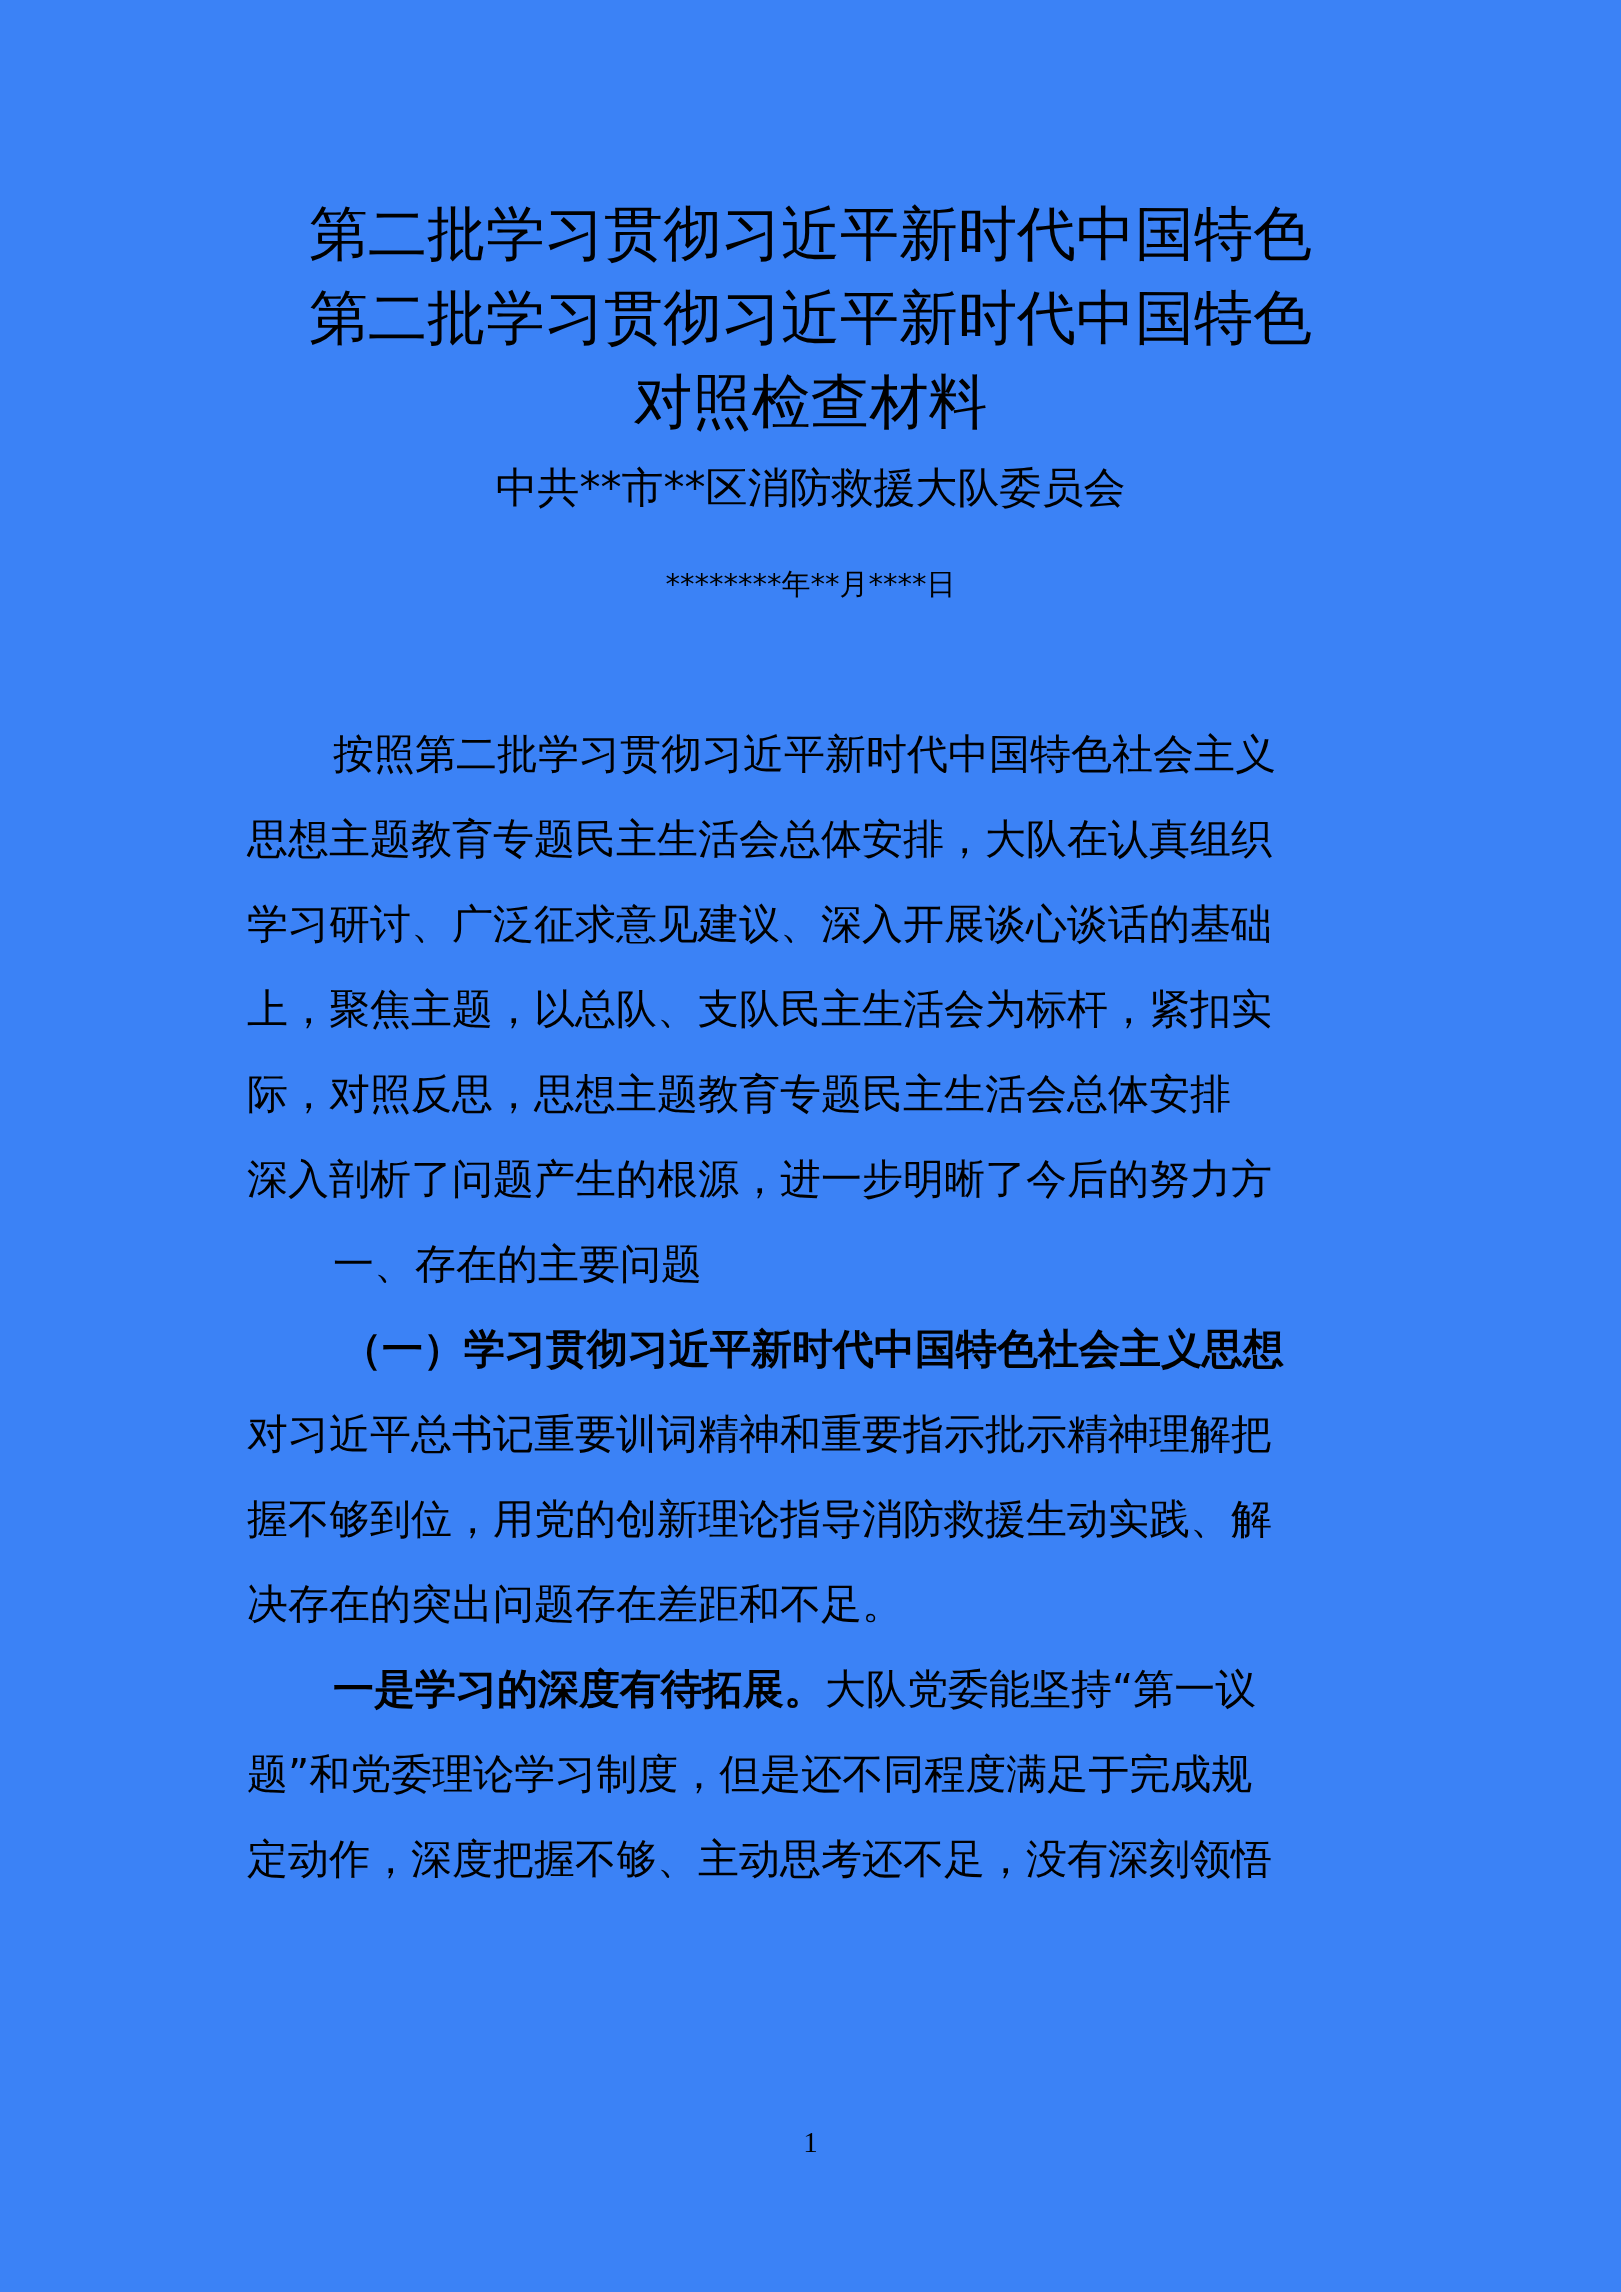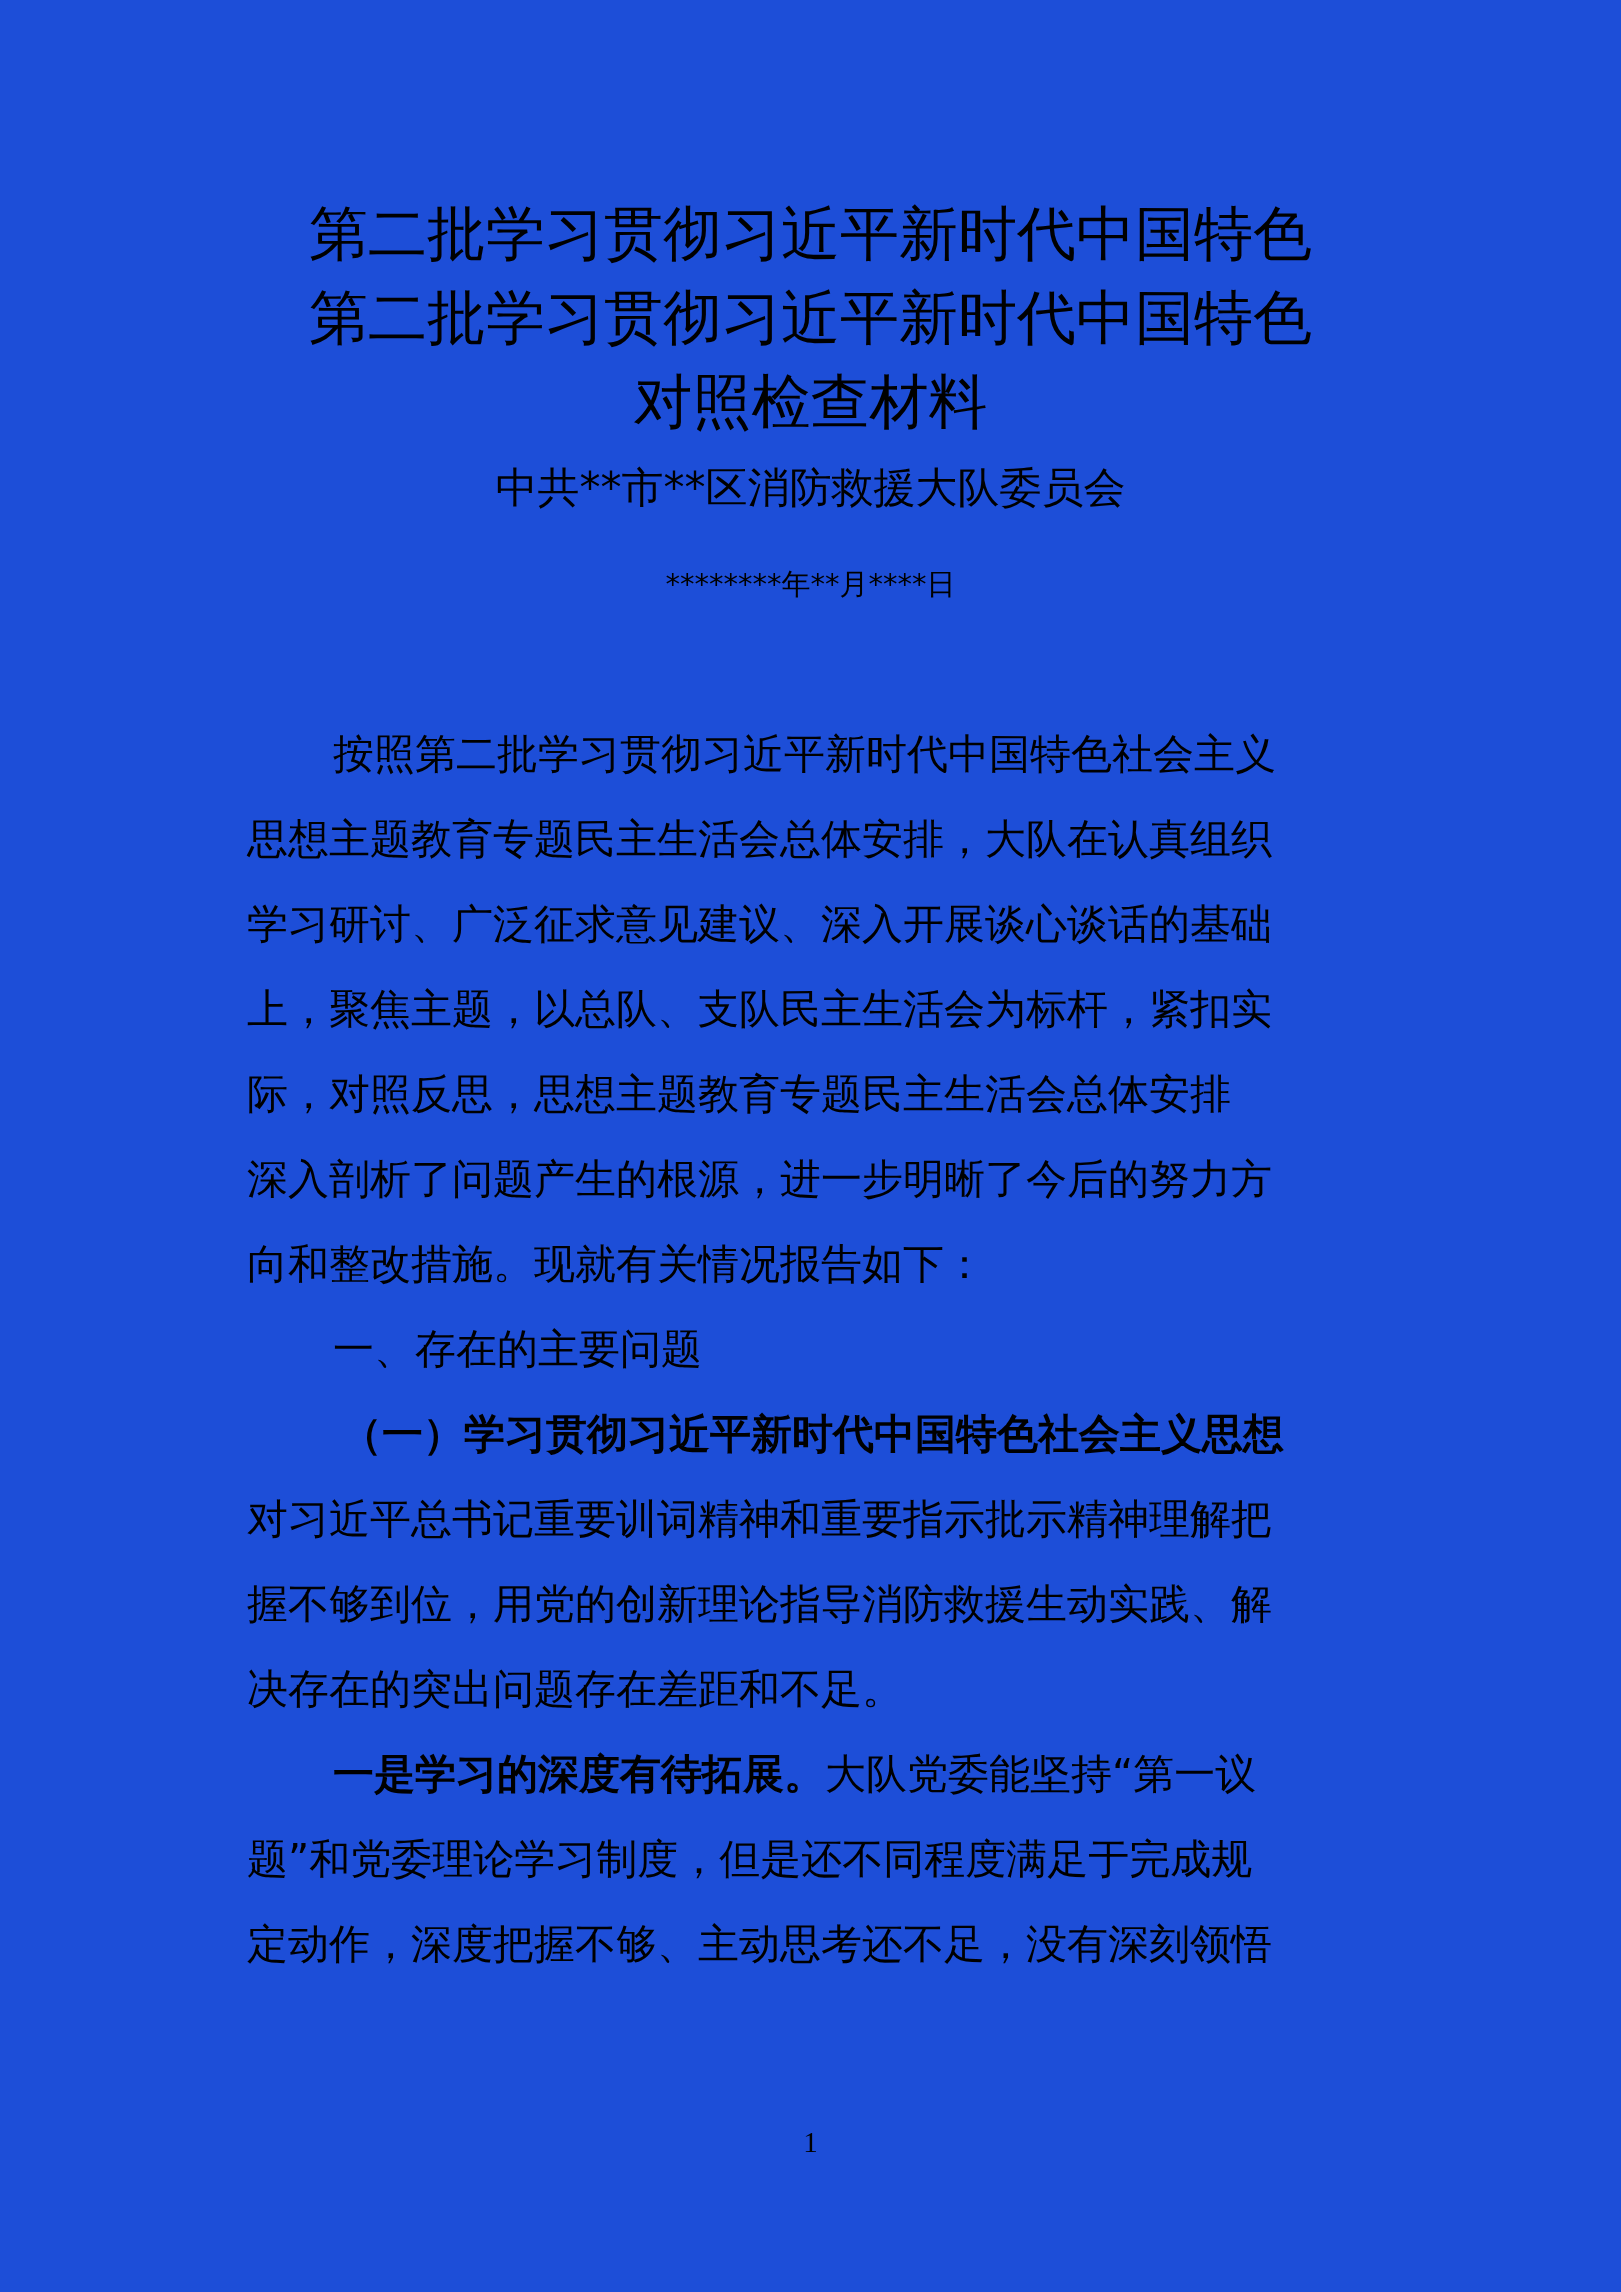--- a/index.html
+++ b/index.html
@@ -13,21 +13,21 @@
       position: relative;
       overflow: hidden;
       color: #000000;
       font-family: "DejaVu Sans", "Liberation Sans", sans-serif;
     }
     .page {
       position: absolute;
       left: 0; top: 0;
       width: 1621px;
       height: 2293px;
-      background: #1d4ed8;
+      background: #3b82f6;
     }
     .title {
       position: absolute;
       left: 245px;
       width: 1131px;
       top: 192px;
       text-align: center;
       font-size: 59px;
       line-height: 84px;
       font-weight: normal;
@@ -96,21 +96,20 @@
   <div class="org">中共**市**区消防救援大队委员会</div>
   <div class="date">********年**月****日</div>
 
   <div class="body">
     <span class="line indent">按照第二批学习贯彻习近平新时代中国特色社会主义</span>
     <span class="line">思想主题教育专题民主生活会总体安排，大队在认真组织</span>
     <span class="line">学习研讨、广泛征求意见建议、深入开展谈心谈话的基础</span>
     <span class="line">上，聚焦主题，以总队、支队民主生活会为标杆，紧扣实</span>
     <span class="line">际，对照反思，思想主题教育专题民主生活会总体安排</span>
     <span class="line">深入剖析了问题产生的根源，进一步明晰了今后的努力方</span>
-    <span class="line">向和整改措施。现就有关情况报告如下：</span>
 
     <span class="line indent">一、存在的主要问题</span>
 
     <span class="line indent-bold b">（一）学习贯彻习近平新时代中国特色社会主义思想</span>
     <span class="line">对习近平总书记重要训词精神和重要指示批示精神理解把</span>
     <span class="line">握不够到位，用党的创新理论指导消防救援生动实践、解</span>
     <span class="line">决存在的突出问题存在差距和不足。</span>
 
     <span class="line indent"><span class="b">一是学习的深度有待拓展。</span><span>大队党委能坚持“第一议</span></span>
     <span class="line">题”和党委理论学习制度，但是还不同程度满足于完成规</span>

